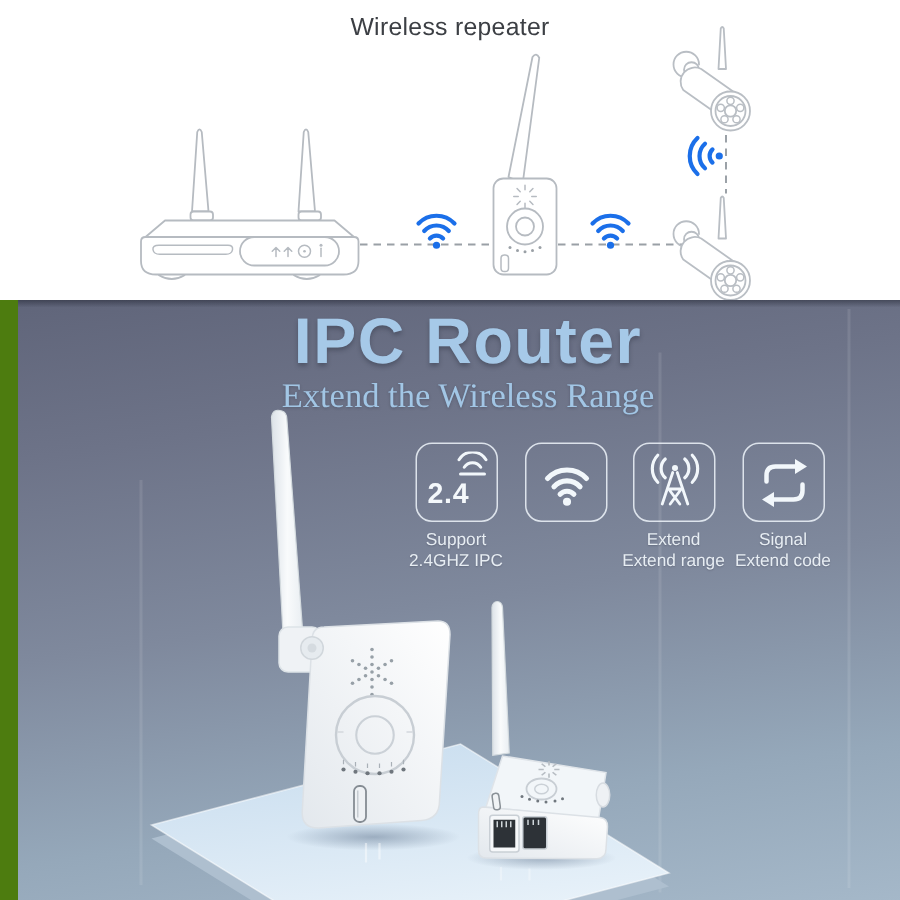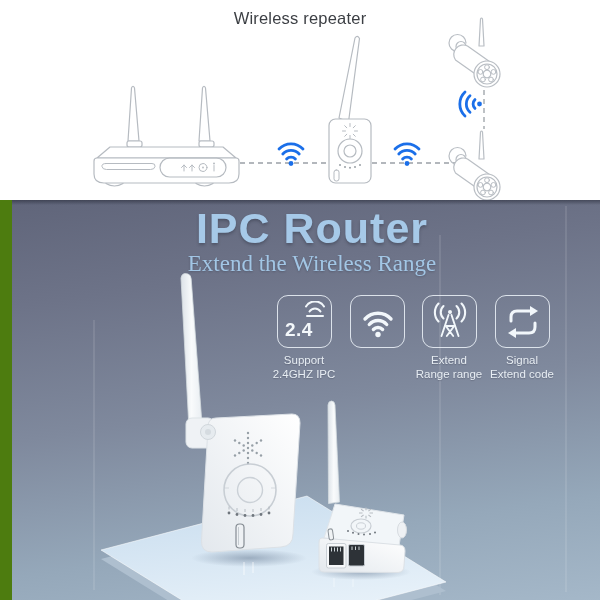--- a/index.html
+++ b/index.html
@@ -292,20 +292,20 @@
         <polygon points="-7,16 -15,11 -7,6" fill="#f2f7fb"></polygon>
       </svg>
     </div>
 
     <div class="feature-label label-1">
       <span>Support</span>
       <span>2.4GHZ IPC</span>
     </div>
     <div class="feature-label label-3">
       <span>Extend</span>
-      <span>Range range</span>
+      <span>Extend range</span>
     </div>
     <div class="feature-label label-4">
       <span>Signal</span>
       <span>Extend code</span>
     </div>
   </div>
 </div>
 
 </body></html>

